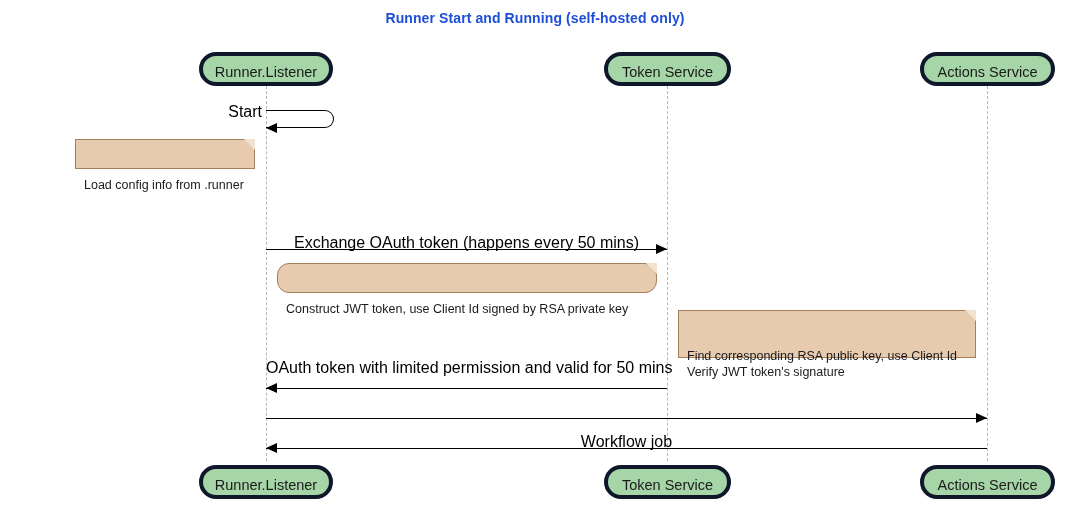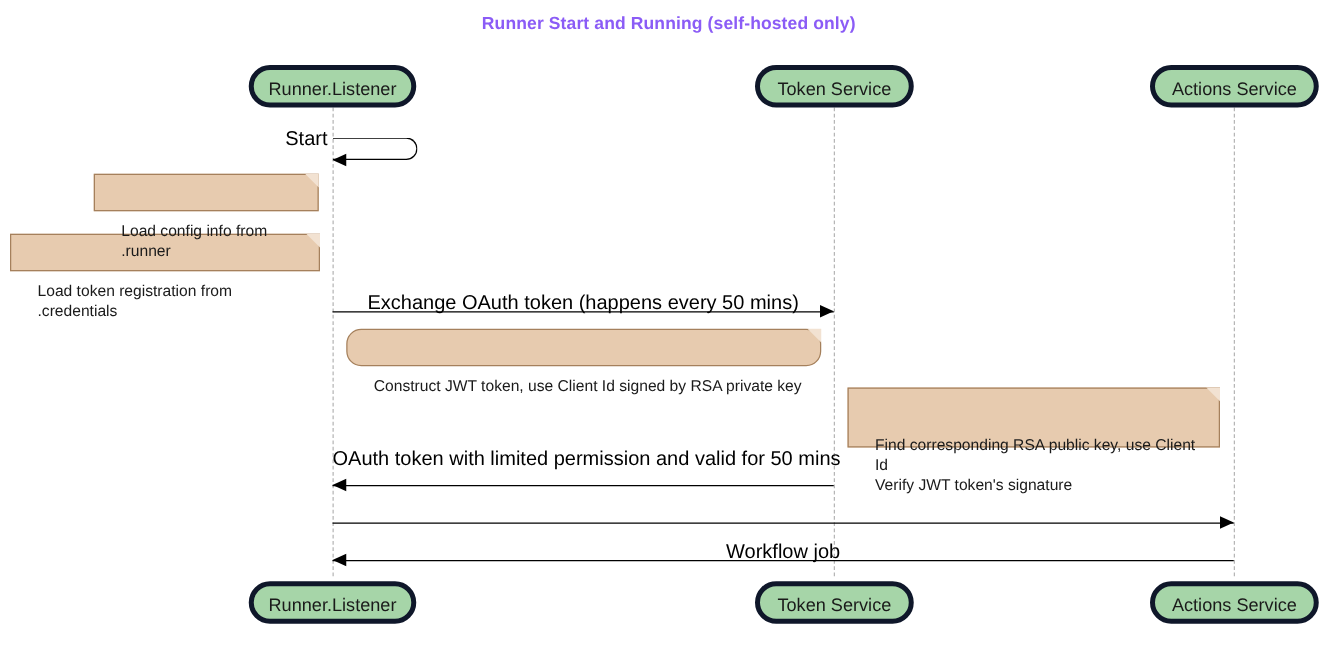--- a/index.html
+++ b/index.html
@@ -22,21 +22,21 @@
     height: 525px;
   }
   .diagram-title {
     position: absolute;
     left: 0;
     top: 10px;
     width: 1070px;
     text-align: center;
     font-size: 14px;
     font-weight: bold;
-    color: #8b5cf6;
+    color: #1d4ed8;
     letter-spacing: 0.1px;
   }
   
   .participant {
     position: absolute;
     box-sizing: border-box;
     background: #a6d5a8;
     border: 4px solid #0f172a;
     border-radius: 17px;
     height: 34px;
@@ -90,21 +90,21 @@
     border-bottom-right-radius: 11px;
   }
   
   .note {
     position: absolute;
     box-sizing: border-box;
     background: #e7cbaf;
     border: 1px solid #a5805c;
     font-size: 12.5px;
     color: #1a1a1a;
-    padding: 5px 8px 4px 21px;
+    padding: 5px 8px 4px 8px;
     line-height: 16px;
     white-space: pre-line;
   }
   .note .fold {
     position: absolute;
     top: -1px;
     right: -1px;
     width: 0;
     height: 0;
     border-left: 11px solid transparent;
@@ -129,24 +129,20 @@
 
   <div class="msg-label" style="left:212px; top:103px; width:50px; text-align:right;">Start</div>
   <div class="selfloop" style="left:266px; top:110px; width:68px; height:18px;"></div>
   <div class="arrowhead left" style="left:266px; top:123px;"></div>
 
   <div class="note" style="left:75px; top:139px; width:180px; height:30px;">
     <span class="fold"></span>
     <span class="note-text">Load config info from .runner</span>
   </div>
 
-  <div class="note" style="left:8px; top:187px; width:248px; height:30px;">
-    <span class="fold"></span>
-    <span class="note-text">Load token registration from .credentials</span>
-  </div>
 
   <div class="msg-label" style="left:266px; top:234px; width:401px;">Exchange OAuth token (happens every 50 mins)</div>
   <div class="msg-line" style="left:266px; top:249px; width:401px;"></div>
   <div class="arrowhead right" style="left:656px; top:244px;"></div>
 
   <div class="note" style="left:277px; top:263px; width:380px; height:30px;border-radius:12px;">
     <span class="fold"></span>
     <span class="note-text">Construct JWT token, use Client Id signed by RSA private key</span>
   </div>
 

